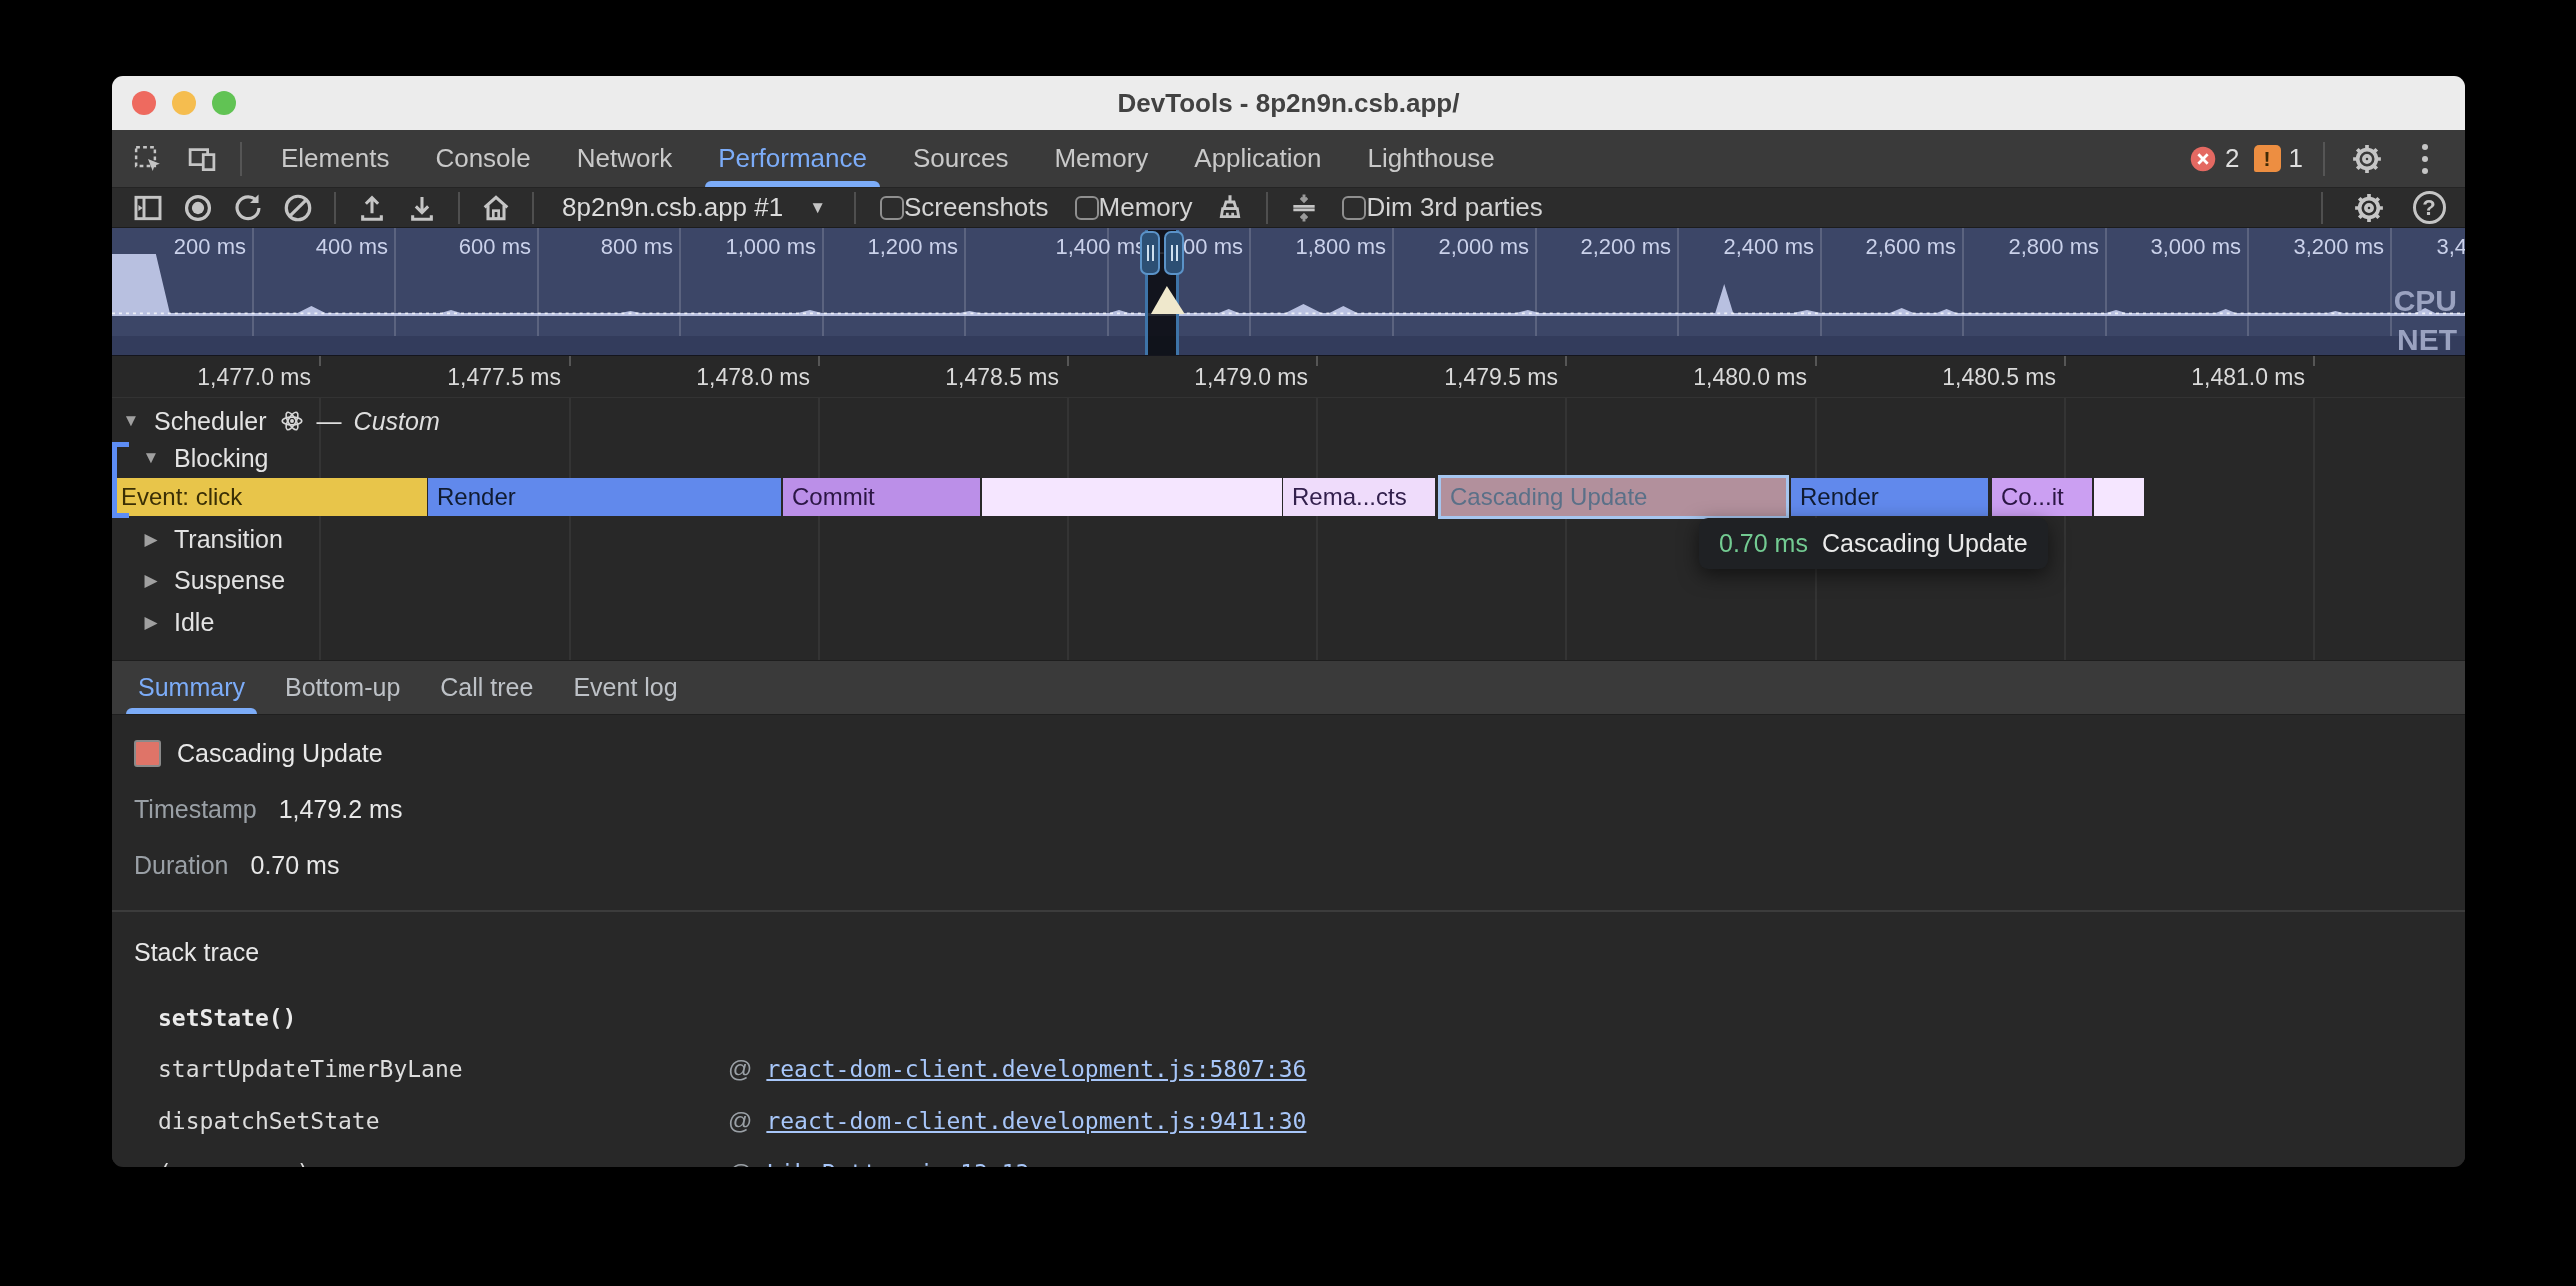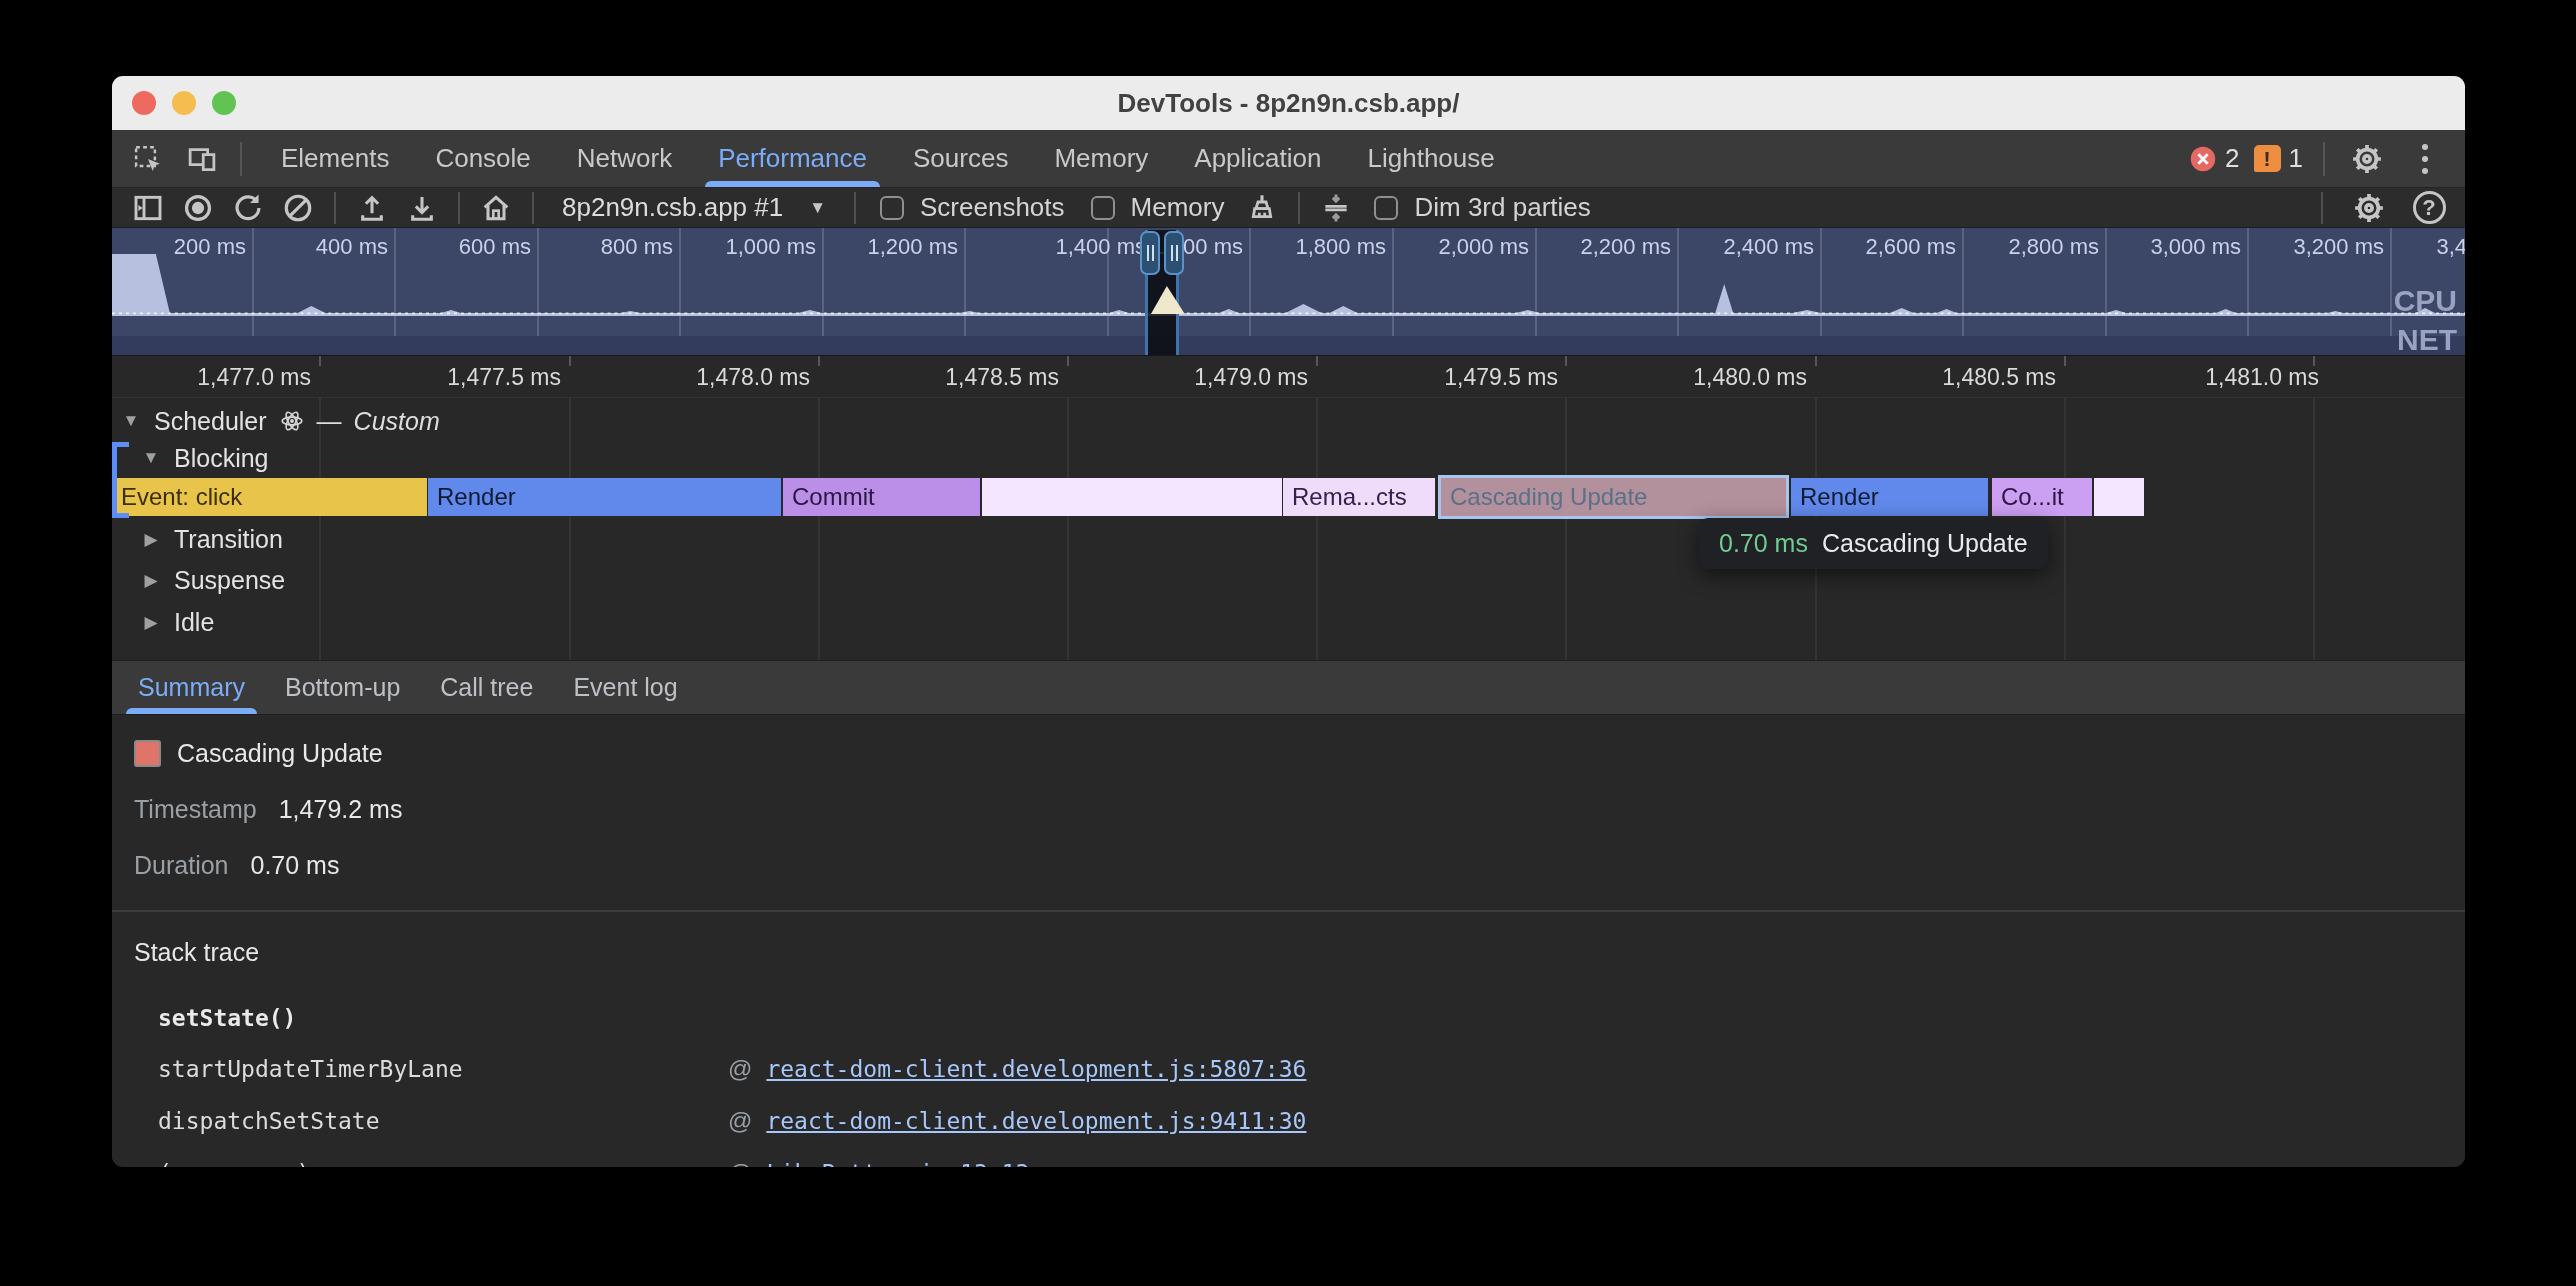--- a/index.html
+++ b/index.html
@@ -29,21 +29,21 @@
   .issue-chip { width:27px; height:27px; background:#ed8e41; border-radius:5px 5px 5px 2px; display:flex;
                 align-items:center; justify-content:center; color:#402b07; font-weight:700; font-size:21px; }
   .kebab { display:flex; flex-direction:column; gap:6px; align-items:center; }
   .kebab i { width:6px; height:6px; border-radius:50%; background:#c5c5c5; }
   
   .ptoolbar { height:40px; background:#2c2c2c; display:flex; align-items:center; gap:6px;
               padding:0 14px; border-bottom:1px solid #1c1c1c; }
   .psep { width:2px; height:32px; background:#4f4f4f; margin:0 8px; }
   .target { display:flex; align-items:center; gap:26px; font-size:26px; color:#dcdcdc; padding:0 14px; }
   .caret { font-size:17px; color:#c5c5c5; }
-  .chk { display:flex; align-items:center; gap:16px; font-size:26px; color:#d4d4d4; padding:0 10px; }
+  .chk { display:flex; align-items:center; gap:0; font-size:26px; color:#d4d4d4; padding:0 10px; }
   .box { width:24px; height:24px; border:2px solid #8f8f8f; border-radius:6px; background:transparent; }
   .ptool-right { margin-left:auto; display:flex; align-items:center; gap:16px; }
   .help { width:33px; height:33px; border:3px solid #c5c5c5; border-radius:50%; color:#c5c5c5;
           font-size:22px; font-weight:700; display:flex; align-items:center; justify-content:center; }
   
   .overview { position:relative; height:128px; background:#3c4667; overflow:hidden; border-bottom:1px solid #14151d; }
   .ov-grid i { position:absolute; top:0; bottom:0; width:2px; background:rgba(255,255,255,.16); }
   .ov-label { position:absolute; top:6px; transform:translateX(-100%); font-size:22px; color:#cad1ea; white-space:nowrap; }
   .ov-net { position:absolute; left:0; right:0; bottom:0; height:19px; background:#333c5c; }
   .ov-tag { position:absolute; right:8px; font-size:30px; font-weight:700; color:#9aa2c0; z-index:7; }
@@ -339,21 +339,21 @@
       <div class="r-label" style="left: 947px;">1,478.5 ms</div>
       <i class="r-tick" style="left: 1204px;"></i>
       <div class="r-label" style="left: 1196px;">1,479.0 ms</div>
       <i class="r-tick" style="left: 1453px;"></i>
       <div class="r-label" style="left: 1446px;">1,479.5 ms</div>
       <i class="r-tick" style="left: 1703px;"></i>
       <div class="r-label" style="left: 1695px;">1,480.0 ms</div>
       <i class="r-tick" style="left: 1952px;"></i>
       <div class="r-label" style="left: 1944px;">1,480.5 ms</div>
       <i class="r-tick" style="left: 2201px;"></i>
-      <div class="r-label" style="left: 2193px; margin-left: 14px;">1,481.0 ms</div>
+      <div class="r-label" style="left: 2193px;">1,481.0 ms</div>
     </div>
 
   <div class="flame">
     <div class="f-grid" id="fGrid">
         <i style="left: 207px;"></i>
         <i style="left: 457px;"></i>
         <i style="left: 706px;"></i>
         <i style="left: 955px;"></i>
         <i style="left: 1204px;"></i>
         <i style="left: 1453px;"></i>

